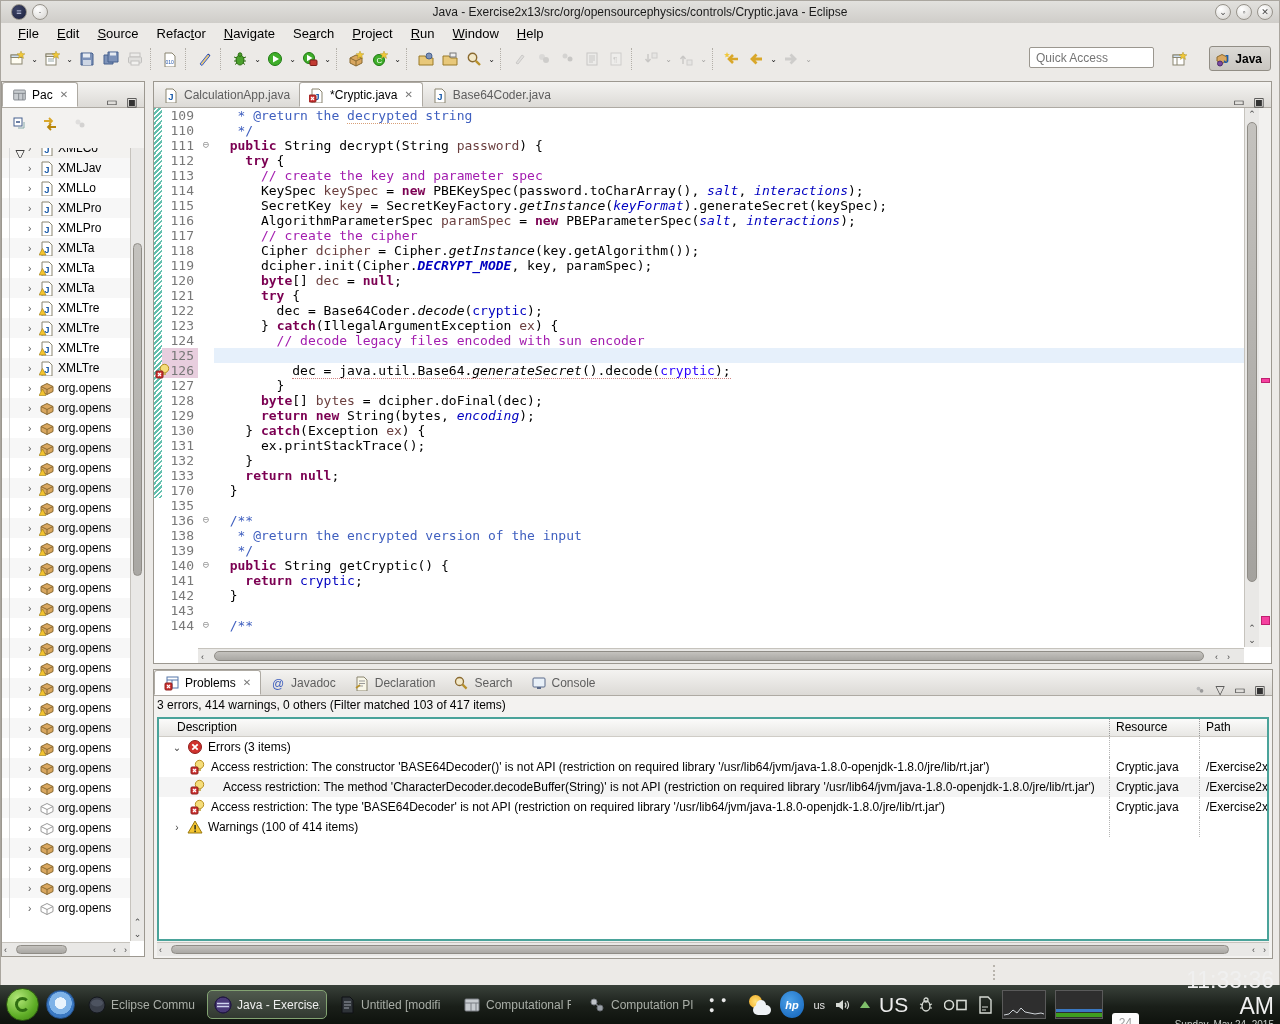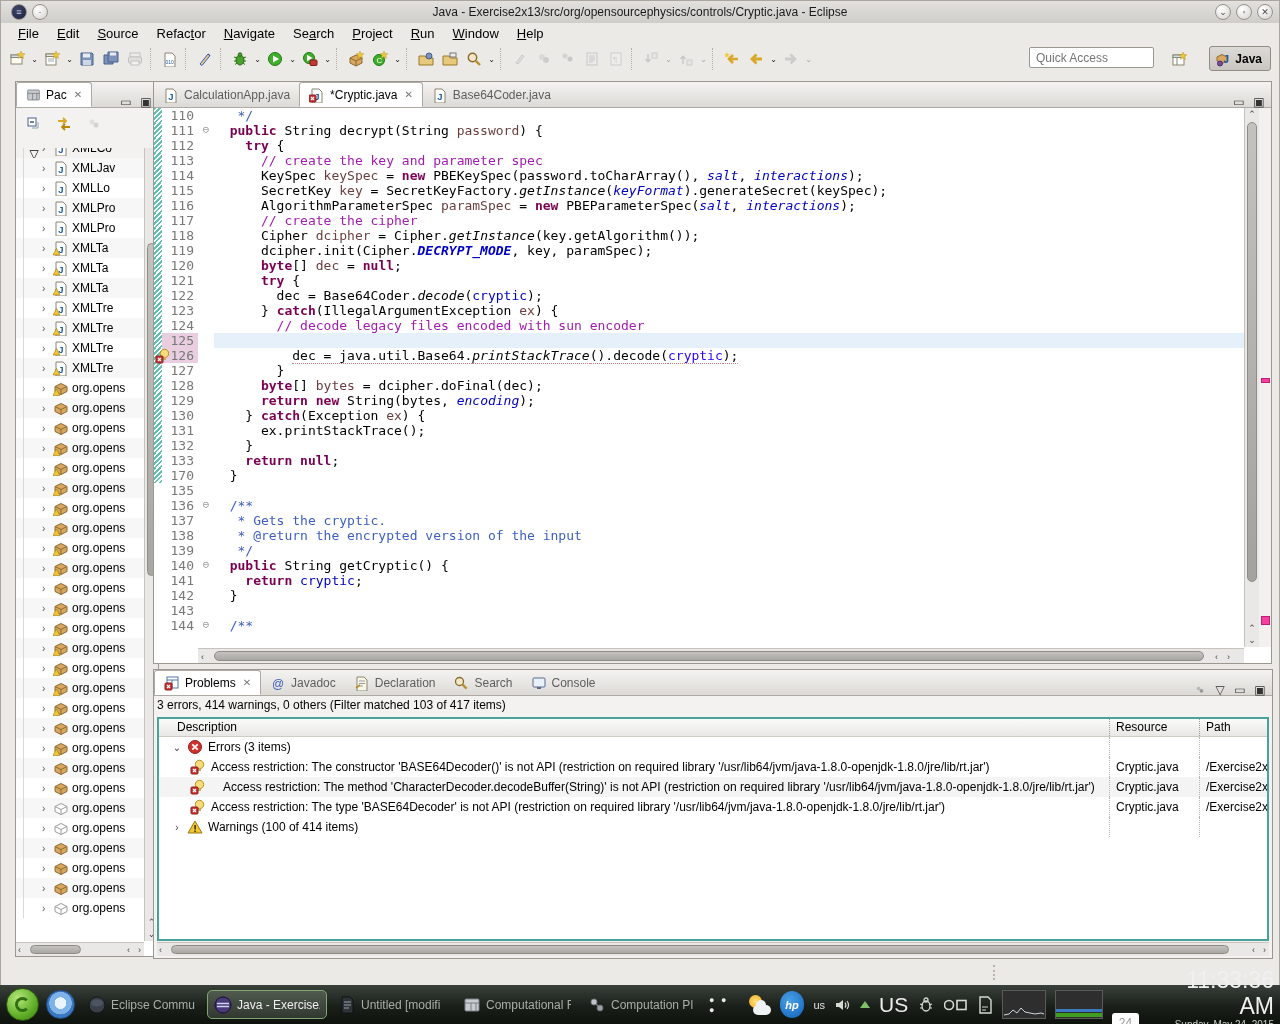--- a/index.html
+++ b/index.html
@@ -35,21 +35,21 @@
 
   
   .vtabs { display:flex; align-items:flex-end; height:26px; background:linear-gradient(#f4f3f1,#dcdad6); border-bottom:1px solid #aeaaa3; }
   .vtab { display:flex; align-items:center; gap:5px; padding:0 9px; height:25px; color:#5e5e5e; font-size:12px; white-space:nowrap; }
   .vtab.active { background:#fff; border:1px solid #aeaaa3; border-bottom:1px solid #fff; border-radius:3px 3px 0 0; color:#000; }
   .vtab .close { color:#777; font-size:10px; margin-left:2px; }
   .panel-btns { margin-left:auto; display:flex; align-items:center; gap:8px; padding-right:6px; color:#333; }
   .pb { width:12px; height:11px; display:flex; align-items:center; justify-content:center; }
 
   
-  #pkg-panel { position:absolute; left:14px; top:80px; width:144px; height:876px; background:#fff; border:1px solid #9c9890; }
+  #pkg-panel { position:absolute; left:0; top:80px; width:144px; height:876px; background:#fff; border:1px solid #9c9890; }
   #pkg-toolbar { display:flex; flex-wrap:wrap; align-items:center; gap:6px; padding:4px 4px 2px 6px; background:#f3f2f0; }
   #pkg-toolbar .brk { flex-basis:100%; height:0; }
   #pkg-tree { position:absolute; top:66px; bottom:15px; left:0; right:14px; overflow:hidden; }
   .tree-inner { position:relative; top:-10px; }
   .trow { height:20px; display:flex; align-items:center; gap:3px; padding-left:26px; white-space:nowrap; font-size:12px;
     background-image:linear-gradient(90deg,transparent 7px,#d8d8d8 7px,#d8d8d8 8px,transparent 8px); background-size:100% 2px; background-repeat:repeat-y; }
   .trow:nth-child(even){ background-color:#f7f7f7; }
   .trow .tw { color:#555; font-size:10px; width:8px; }
   .vsb { position:absolute; top:0; bottom:0; right:0; width:14px; background:#e9e8e6; border-left:1px solid #c6c3bd; }
   .vsb .thumb { position:absolute; left:2px; right:2px; border-radius:5px; background:linear-gradient(90deg,#c9c7c3,#aab; ); background:linear-gradient(#c4c2be,#a9a7a3); border:1px solid #8f8c86; }
@@ -878,20 +878,26 @@
         </span>
         <span class="panel-btns">
           <span class="pb">▭</span>
           <span class="pb">▣</span>
         </span>
       </div>
     <div id="code-wrap">
         <div id="code-lines">
           <div class="cl">
             <span class="rng ri"></span>
+            <span class="num">109</span>
+            <span class="fold"></span>
+            <span class="codeln"><span class="s-j">   * @return the </span><span class="s-ju">decrypted</span><span class="s-j"> string</span></span>
+          </div>
+          <div class="cl">
+            <span class="rng ri"></span>
             <span class="num">110</span>
             <span class="fold"></span>
             <span class="codeln"><span class="s-j">   */</span></span>
           </div>
           <div class="cl">
             <span class="rng ri"></span>
             <span class="num">111</span>
             <span class="fold">⊖</span>
             <span class="codeln"><span class="s-d">  </span><span class="s-k">public</span><span class="s-d"> String decrypt(String </span><span class="s-v">password</span><span class="s-d">) {</span></span>
           </div>
@@ -976,21 +982,21 @@
           <div class="cl hl">
             <span class="rng ri"></span>
             <span class="num nb">125</span>
             <span class="fold"></span>
             <span class="codeln"></span>
           </div>
           <div class="cl">
             <span class="rng ri"></span>
             <span class="num nb">126</span>
             <span class="fold"></span>
-            <span class="codeln"><span class="s-d">          </span><span class="s-ue">dec = java.util.Base64.</span><span class="s-uesm">printStackTrace</span><span class="s-ue">().decode(</span><span class="s-uef">cryptic</span><span class="s-ue">);</span></span>
+            <span class="codeln"><span class="s-d">          </span><span class="s-ue">dec = java.util.Base64.</span><span class="s-uesm">generateSecret</span><span class="s-ue">().decode(</span><span class="s-uef">cryptic</span><span class="s-ue">);</span></span>
             <span class="mkr">
               <svg width="16" height="16" viewBox="0 0 16 16">
                 <circle cx="9.5" cy="5.5" r="4.2" fill="#f5dd7a" stroke="#b89020"></circle>
                 <rect x="8" y="9.5" width="3" height="2.5" fill="#c8b060"></rect>
                 <rect x="1" y="8" width="7" height="7" rx="1" fill="#cc3333" stroke="#8d1f1c"></rect>
                 <path d="M3 10l3 3M6 10l-3 3" stroke="#fff" stroke-width="1.2"></path>
               </svg>
             </span>
           </div>
           <div class="cl">
@@ -1045,26 +1051,20 @@
             <span class="rng"></span>
             <span class="num">135</span>
             <span class="fold"></span>
             <span class="codeln"></span>
           </div>
           <div class="cl">
             <span class="rng"></span>
             <span class="num">136</span>
             <span class="fold">⊖</span>
             <span class="codeln"><span class="s-j">  /**</span></span>
-          </div>
-          <div class="cl">
-            <span class="rng"></span>
-            <span class="num">137</span>
-            <span class="fold"></span>
-            <span class="codeln"><span class="s-j">   * Gets the cryptic.</span></span>
           </div>
           <div class="cl">
             <span class="rng"></span>
             <span class="num">138</span>
             <span class="fold"></span>
             <span class="codeln"><span class="s-j">   * @return the encrypted version of the input</span></span>
           </div>
           <div class="cl">
             <span class="rng"></span>
             <span class="num">139</span>

